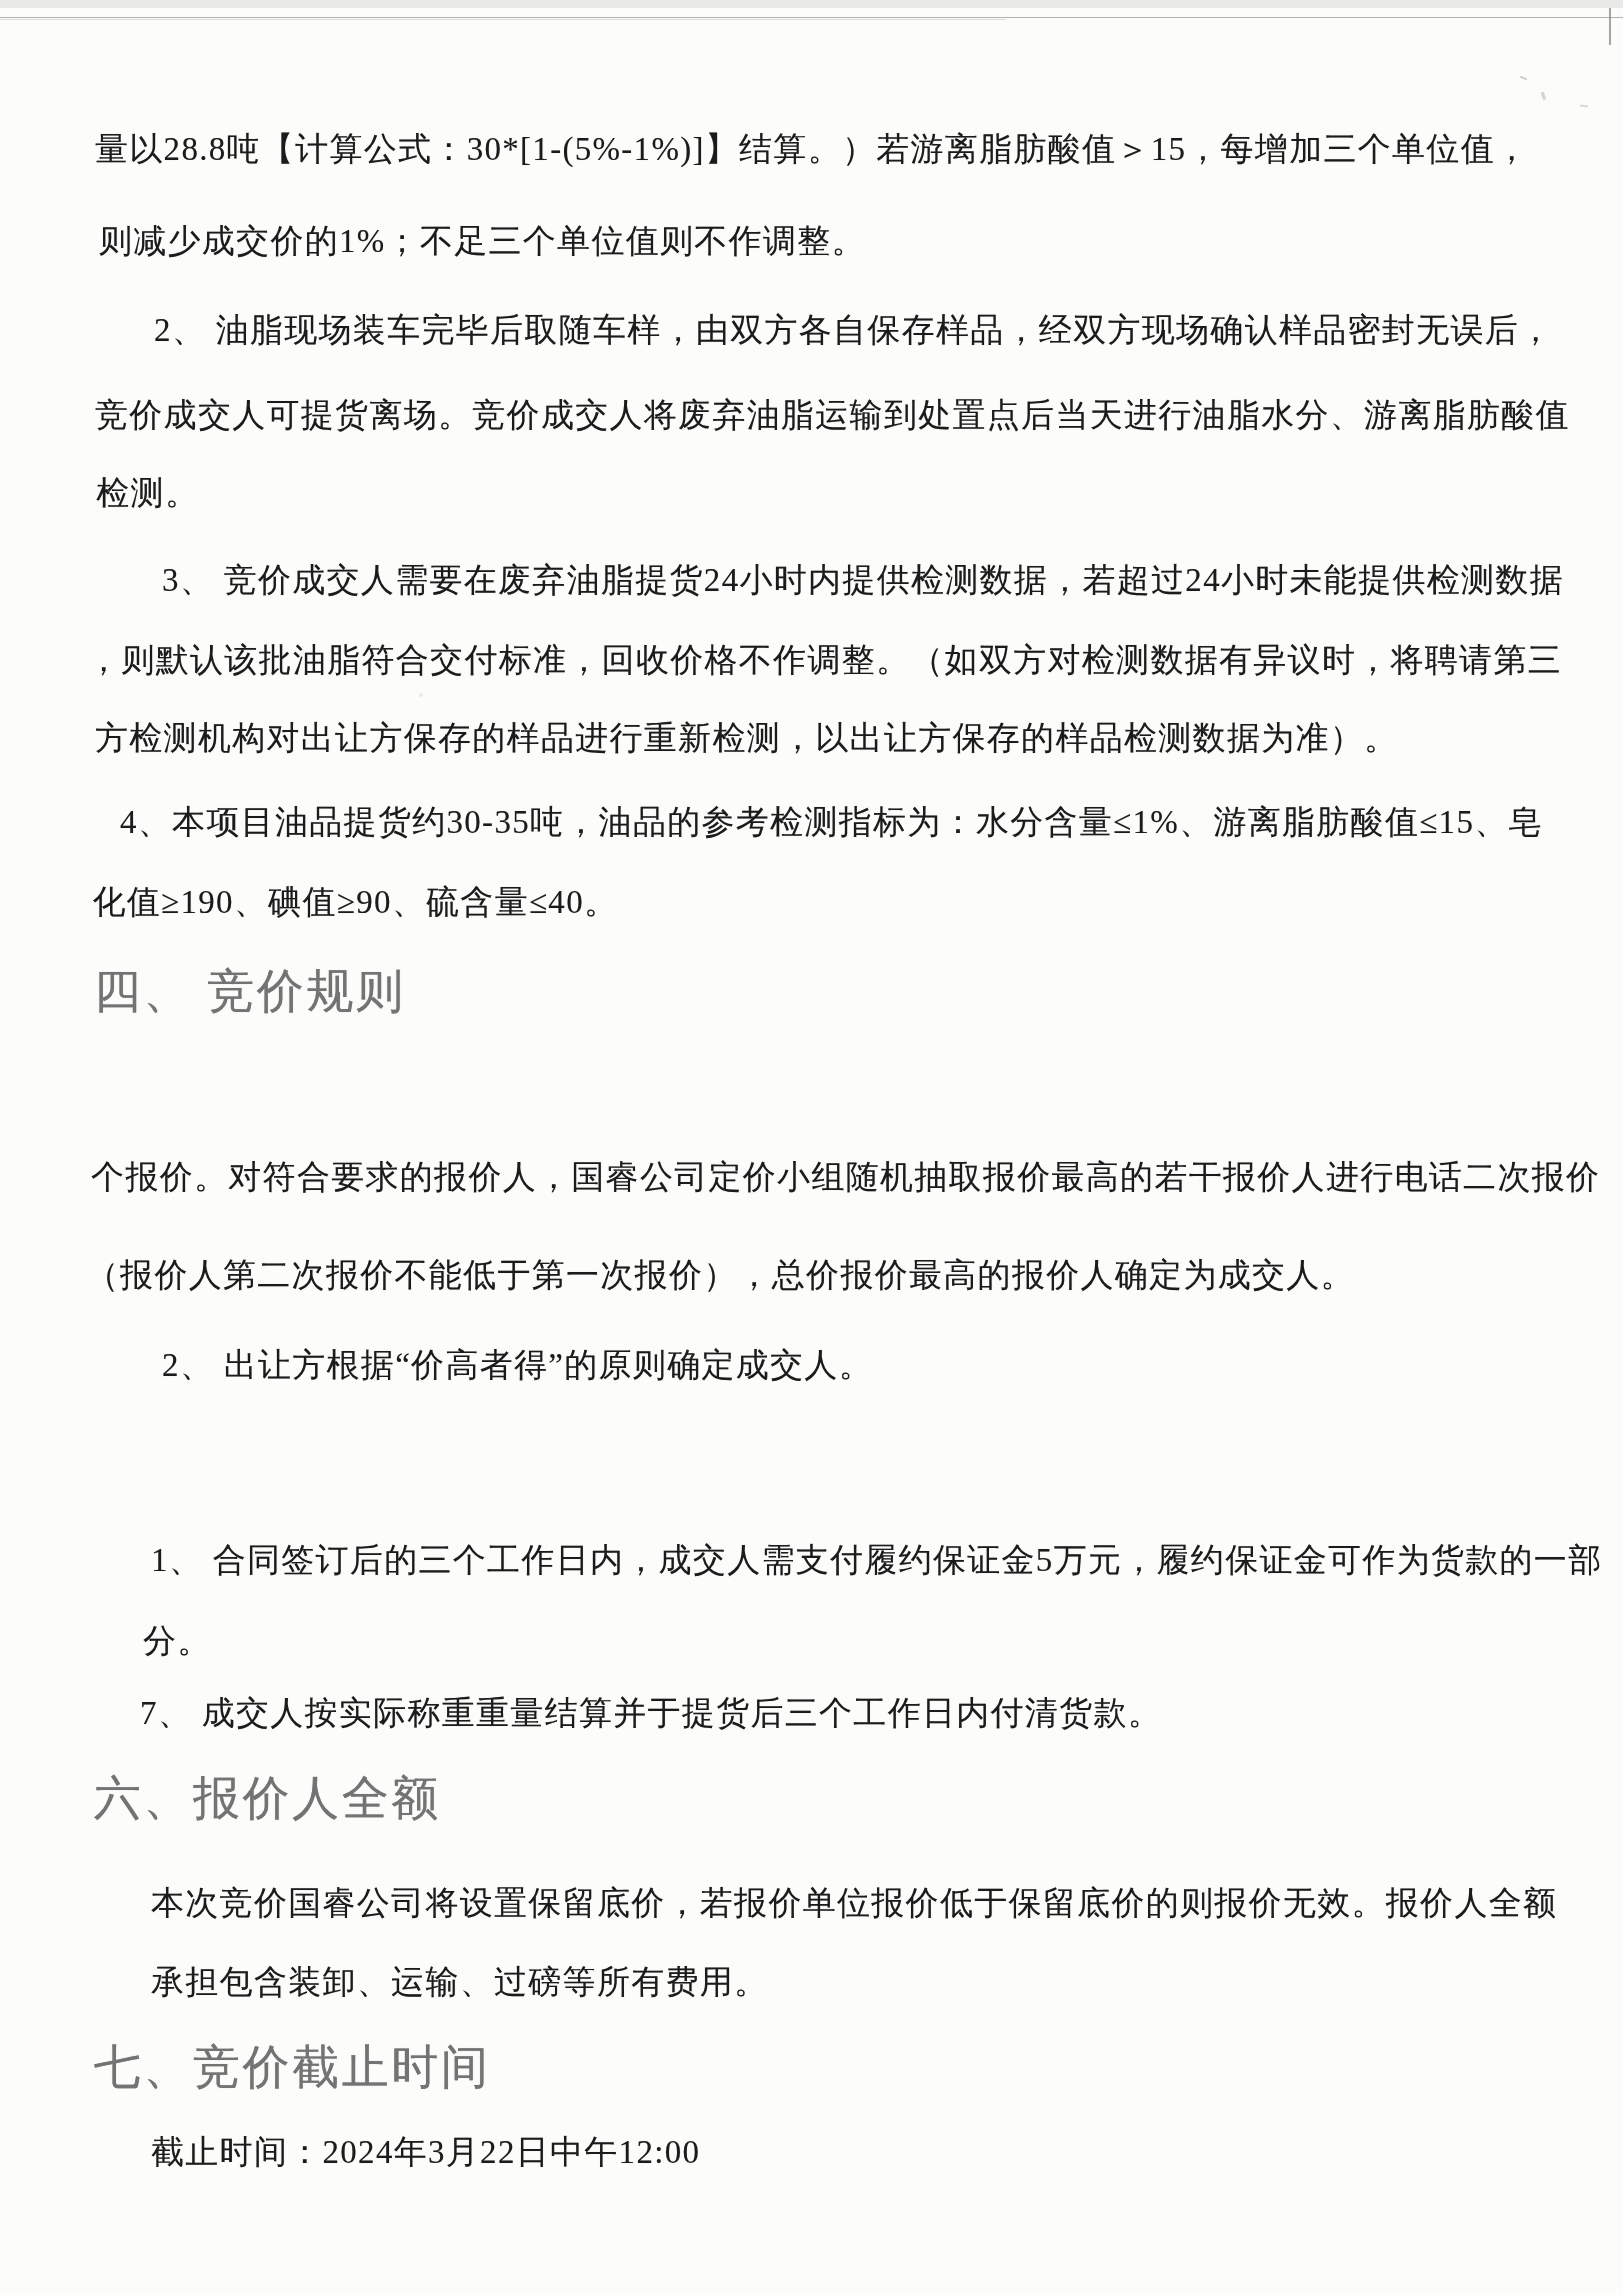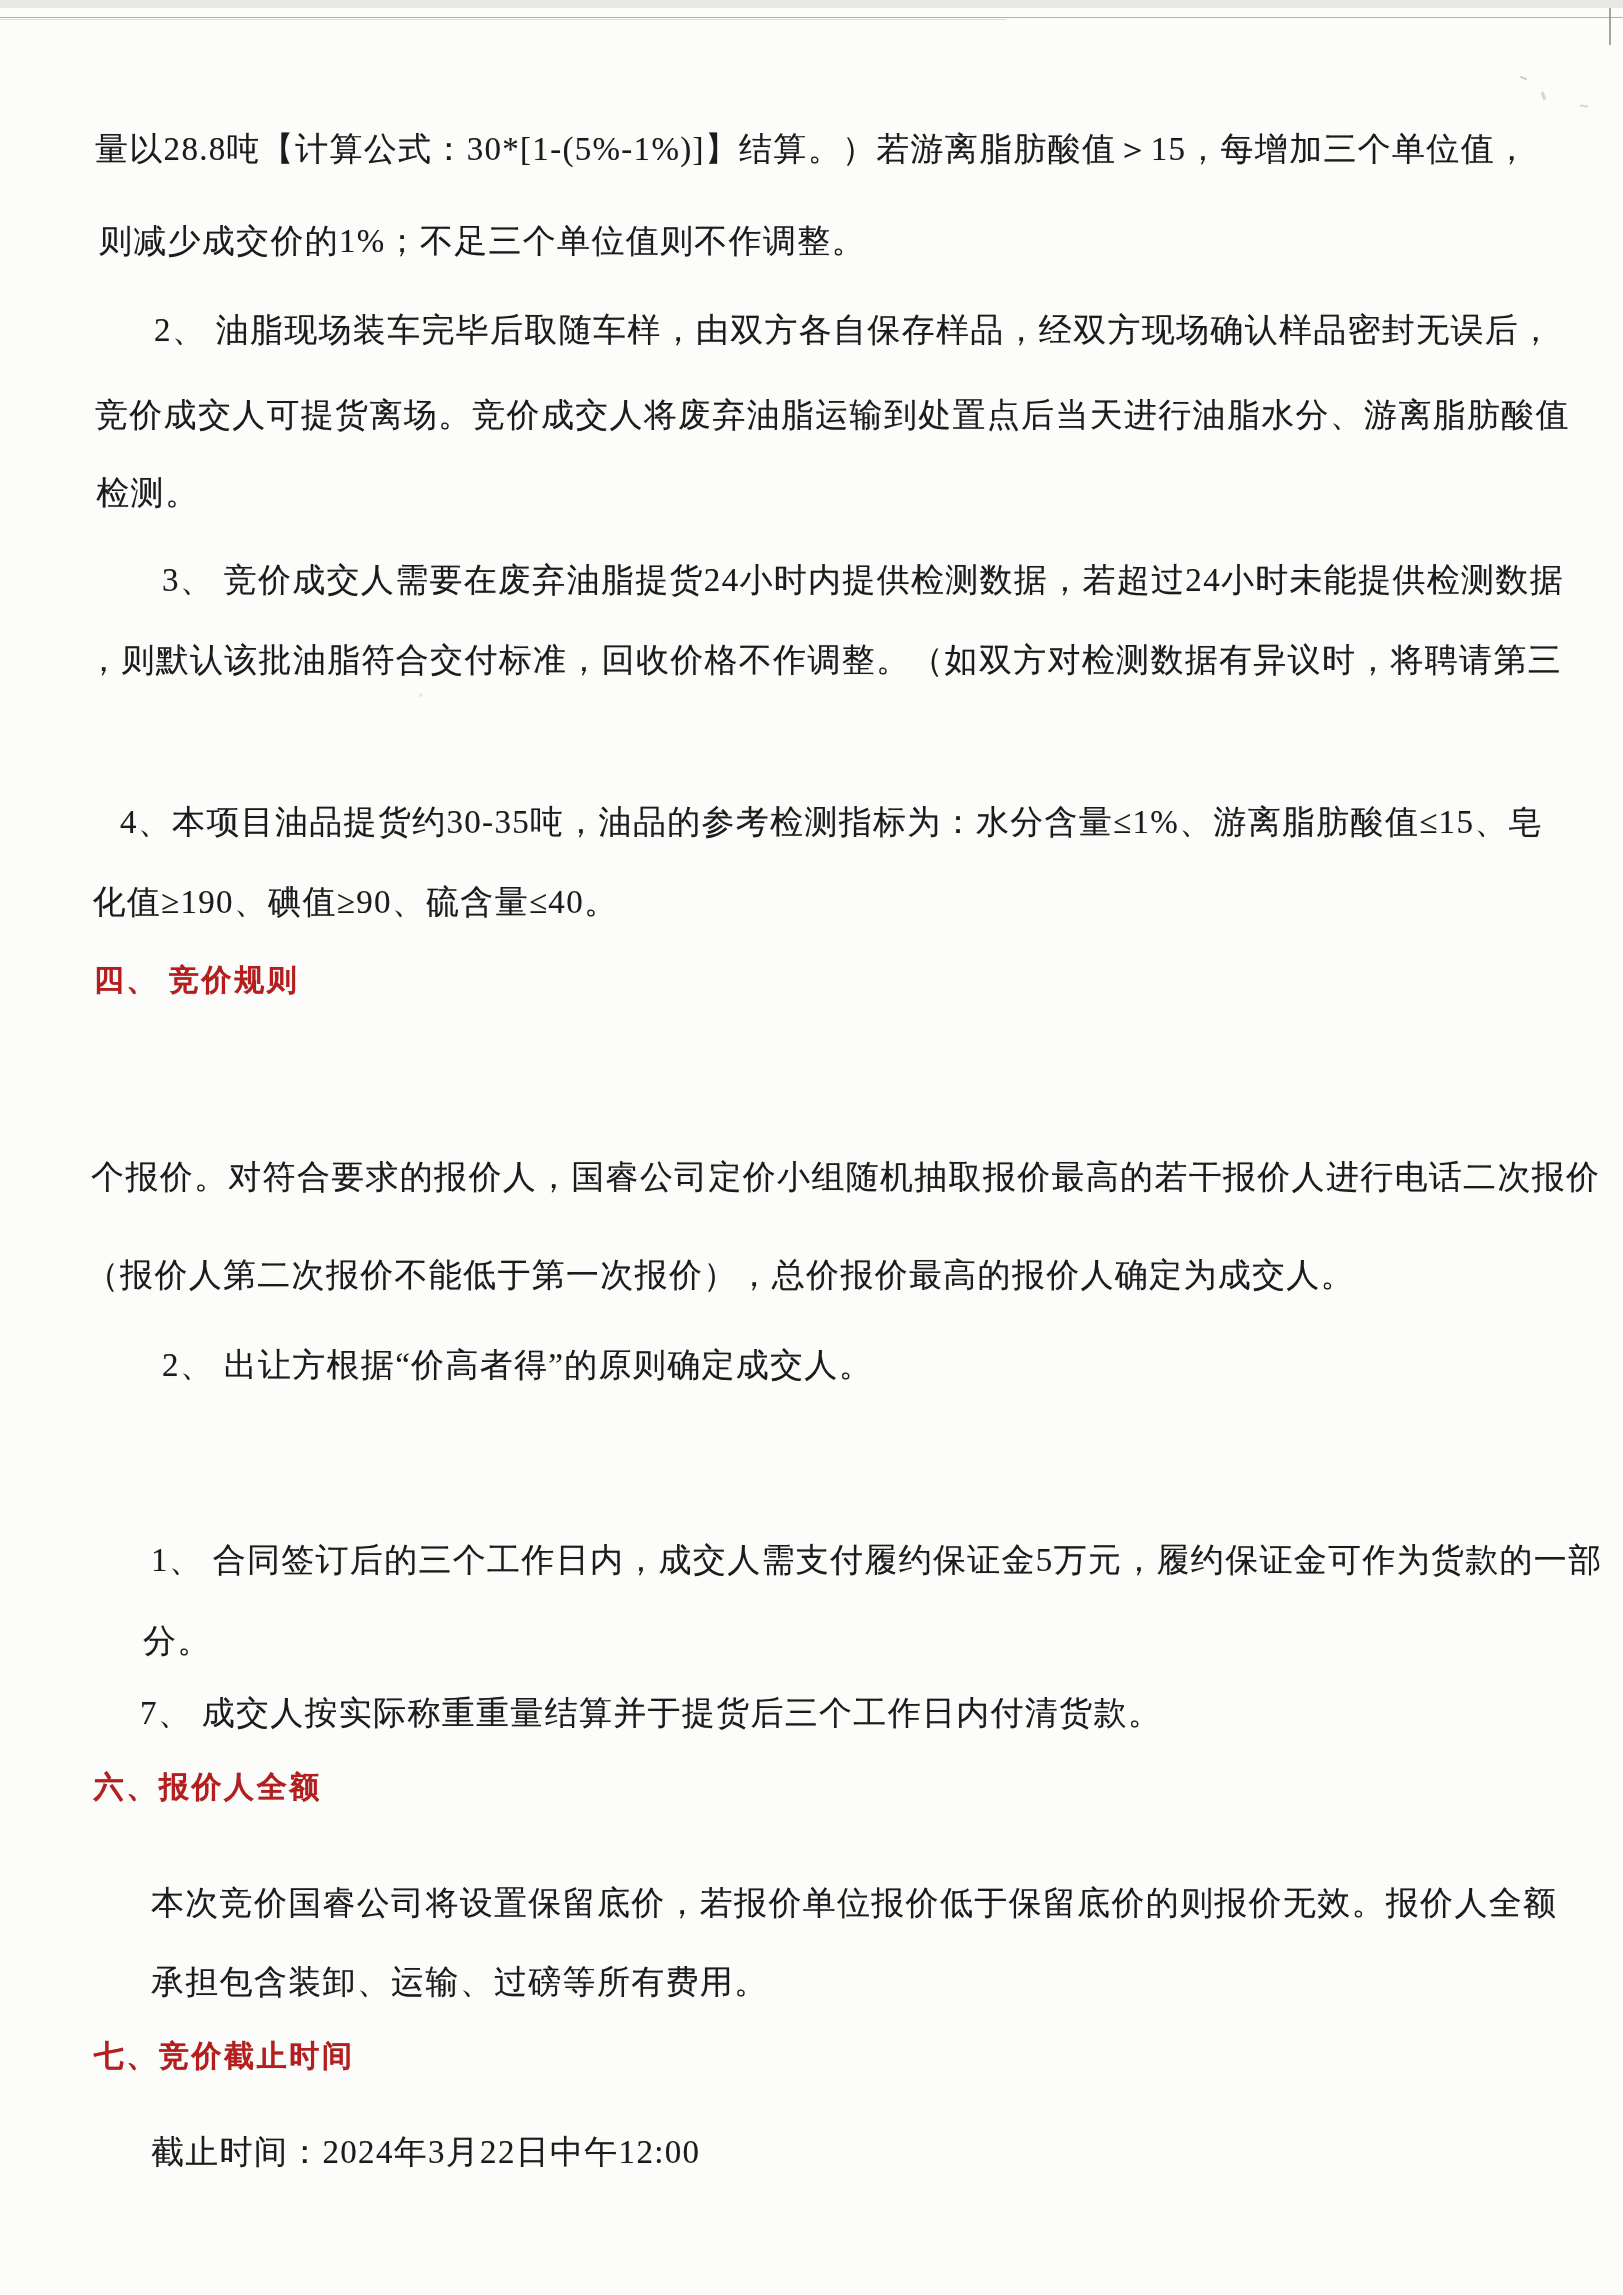--- a/index.html
+++ b/index.html
@@ -24,24 +24,24 @@
   .content{position:absolute;left:95px;top:0;width:1433px;height:100%;}
   .line{
     position:absolute;
     white-space:nowrap;
     font-size:33px;
     letter-spacing:1.3px;
     color:#1b1b1b;
     text-shadow:0 0 0.7px rgba(20,20,20,.35);
   }
   .heading{
-    font-size:30px;
-    font-weight:bold;
+    font-size:47px;
+    font-weight:normal;
     letter-spacing:2.6px;
-    color:#b91c1c;
+    color:#737373;
     text-shadow:0 0 0.7px rgba(10,10,10,.45);
   }
 </style>
 </head>
 <body>
 
 <div class="page">
 
   <div class="scan-top-line"></div>
   <div class="scan-top-line2"></div>
@@ -55,20 +55,21 @@
 
     <div class="line" style="top:119px;left:0">量以28.8吨【计算公式：30*[1-(5%-1%)]】结算。）若游离脂肪酸值＞15，每增加三个单位值，</div>
     <div class="line" style="top:211px;left:3.9px">则减少成交价的1%；不足三个单位值则不作调整。</div>
 
     <div class="line" style="top:300px;left:59px">2、 油脂现场装车完毕后取随车样，由双方各自保存样品，经双方现场确认样品密封无误后，</div>
     <div class="line" style="top:385px;left:0">竞价成交人可提货离场。竞价成交人将废弃油脂运输到处置点后当天进行油脂水分、游离脂肪酸值</div>
     <div class="line" style="top:463px;left:1.3px">检测。</div>
 
     <div class="line" style="top:550px;left:67px">3、 竞价成交人需要在废弃油脂提货24小时内提供检测数据，若超过24小时未能提供检测数据</div>
     <div class="line" style="top:630px;left:-7.9px">，则默认该批油脂符合交付标准，回收价格不作调整。（如双方对检测数据有异议时，将聘请第三</div>
+    <div class="line" style="top:708px;left:0">方检测机构对出让方保存的样品进行重新检测，以出让方保存的样品检测数据为准）。</div>
 
     <div class="line" style="top:792px;left:25px">4、本项目油品提货约30-35吨，油品的参考检测指标为：水分含量≤1%、游离脂肪酸值≤15、皂</div>
     <div class="line" style="top:872px;left:-2.6px">化值≥190、碘值≥90、硫含量≤40。</div>
 
     <div class="line heading" style="top:952px;left:-1.3px">四、 竞价规则</div>
 
     <div class="line" style="top:1147px;left:-3.9px">个报价。对符合要求的报价人，国睿公司定价小组随机抽取报价最高的若干报价人进行电话二次报价</div>
     <div class="line" style="top:1245px;left:-9.2px">（报价人第二次报价不能低于第一次报价），总价报价最高的报价人确定为成交人。</div>
 
     <div class="line" style="top:1335px;left:67px">2、 出让方根据“价高者得”的原则确定成交人。</div>

